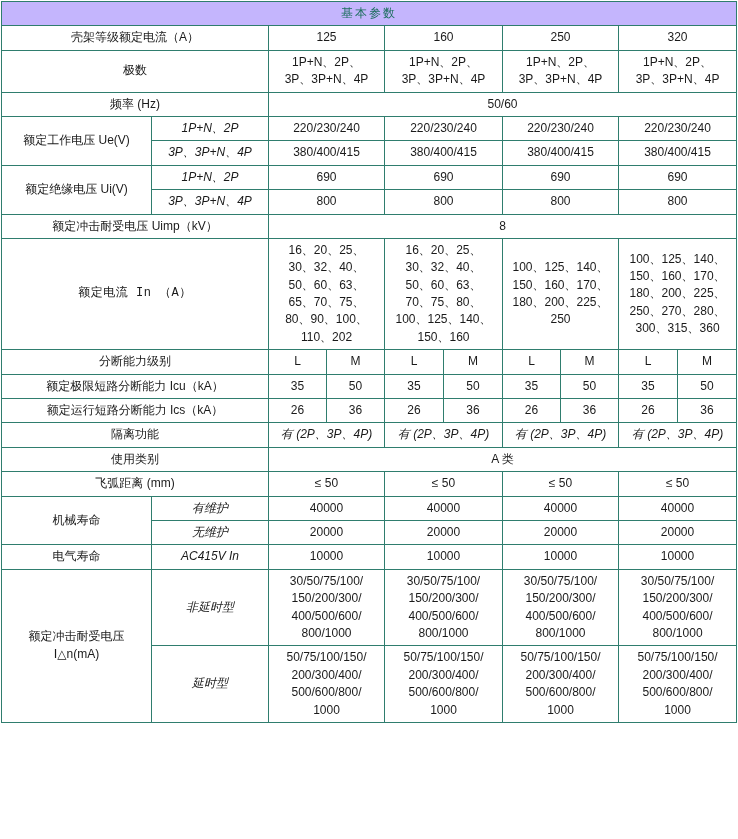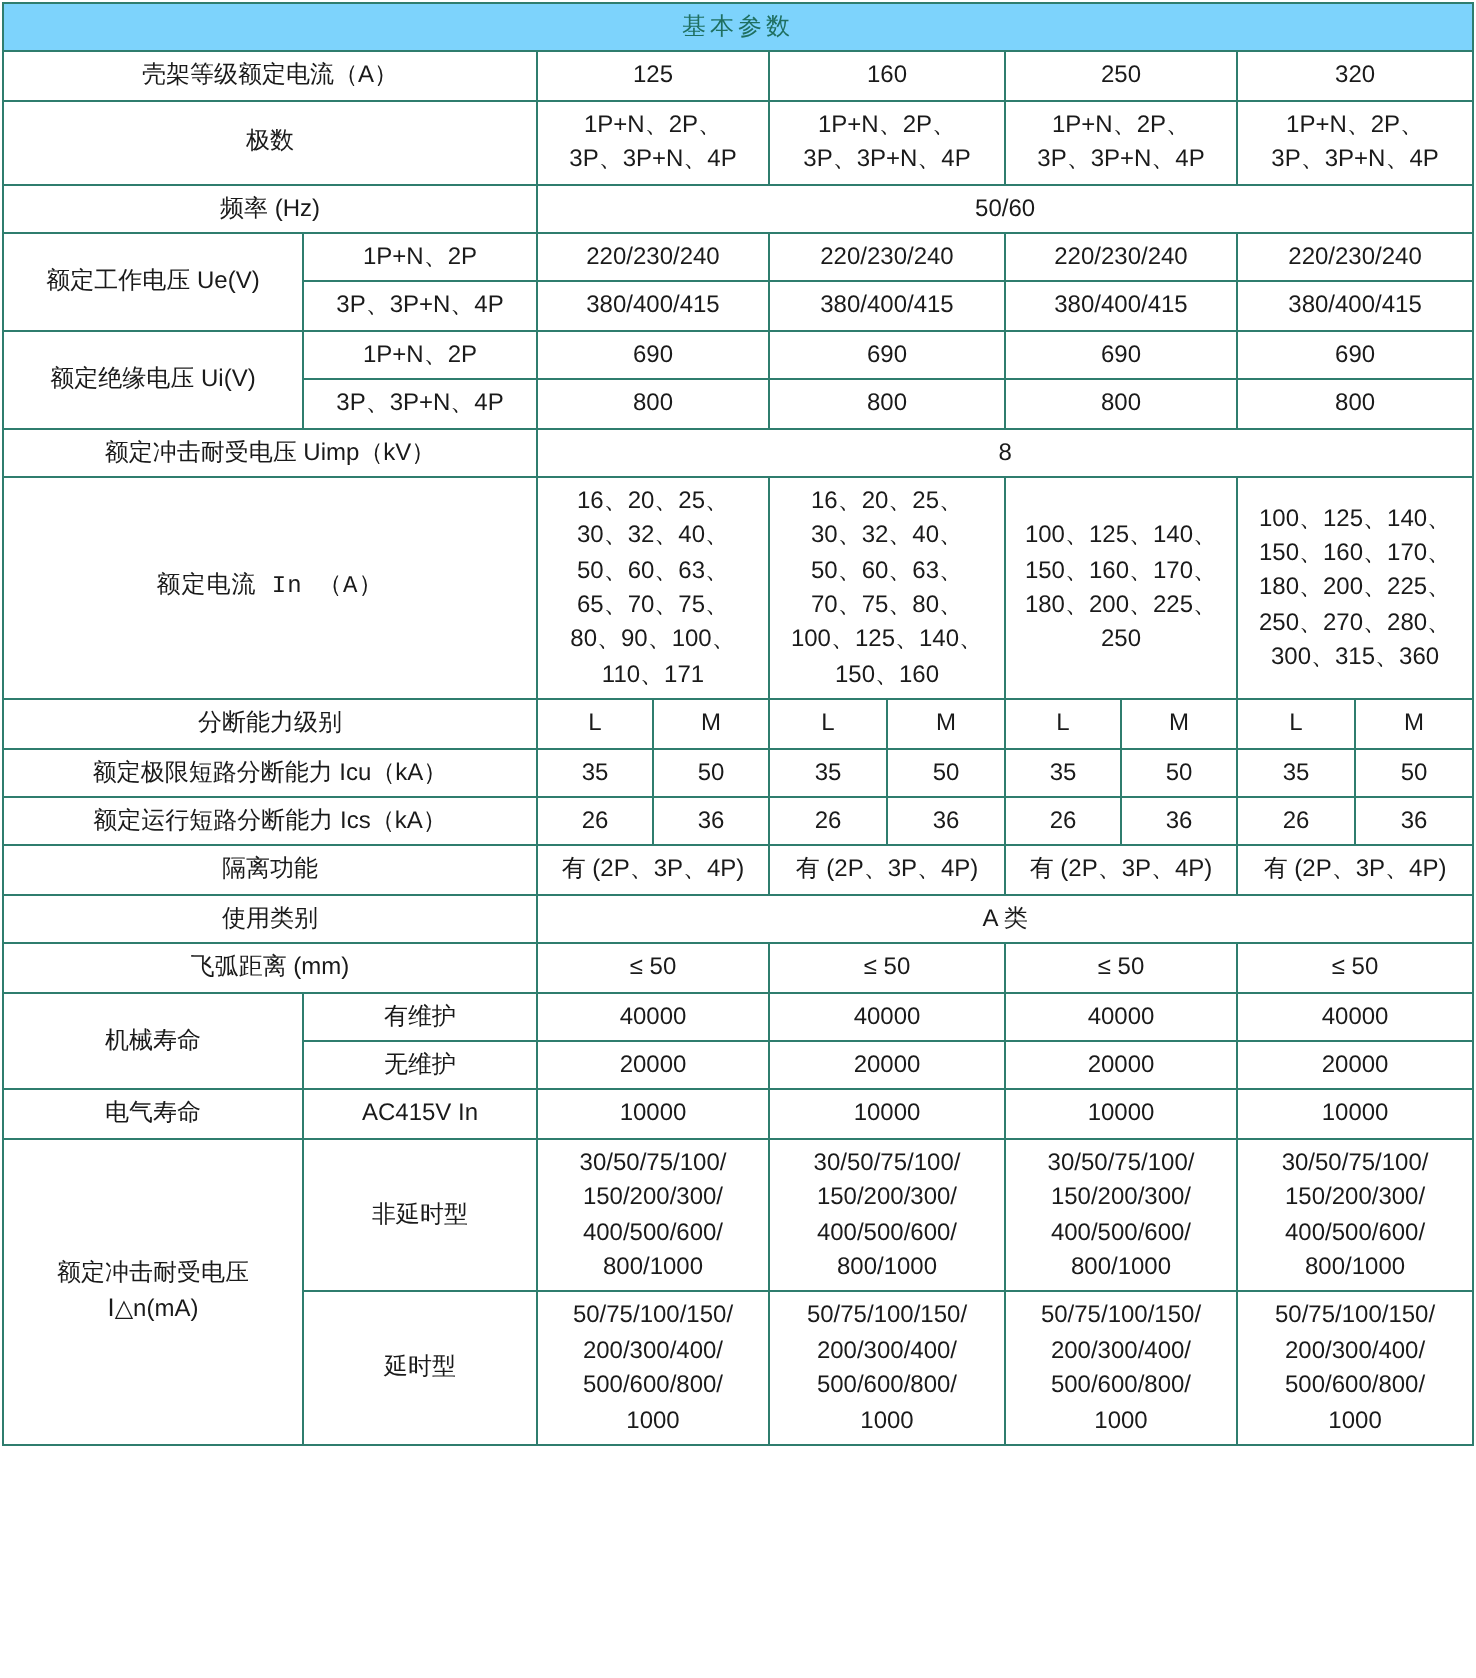--- a/index.html
+++ b/index.html
@@ -27,37 +27,38 @@
   table.spec td, table.spec th {
     border: 1px solid #2f7d6e;
     text-align: center;
     vertical-align: middle;
     font-size: 12px;
     line-height: 1.45;
     padding: 3px 2px;
     font-weight: normal;
   }
   .title-row td {
-    background: #7dd3fc;
+    background: #c4b5fd;
     color: #1f6f60;
     font-size: 14px;
     font-weight: bold;
     letter-spacing: 2px;
     padding: 6px 0;
   }
   .lbl {
     font-size: 12.5px;
     margin-top: 29px;
   }
   .lbl-wide {
     letter-spacing: 0.5px;
     font-family: Liberation Mono, monospace;
   }
   .sub {
     font-size: 11.5px;
+    font-style: italic;
   }
   .multi {
     text-align: left;
     padding-left: 10px;
     padding-right: 4px;
     font-size: 11.5px;
     line-height: 1.55;
   }
   .cellpad {
     padding: 5px 2px;
@@ -164,21 +165,21 @@
       </tr>
 
       <tr>
         <td colspan="2" class="lbl lbl-wide">额定电流 In （A）</td>
         <td colspan="2" class="multi">
           <div>16、20、25、</div>
           <div>30、32、40、</div>
           <div>50、60、63、</div>
           <div>65、70、75、</div>
           <div>80、90、100、</div>
-          <div>110、171</div>
+          <div>110、202</div>
         </td>
         <td colspan="2" class="multi">
           <div>16、20、25、</div>
           <div>30、32、40、</div>
           <div>50、60、63、</div>
           <div>70、75、80、</div>
           <div>100、125、140、</div>
           <div>150、160</div>
         </td>
         <td colspan="2" class="multi">

